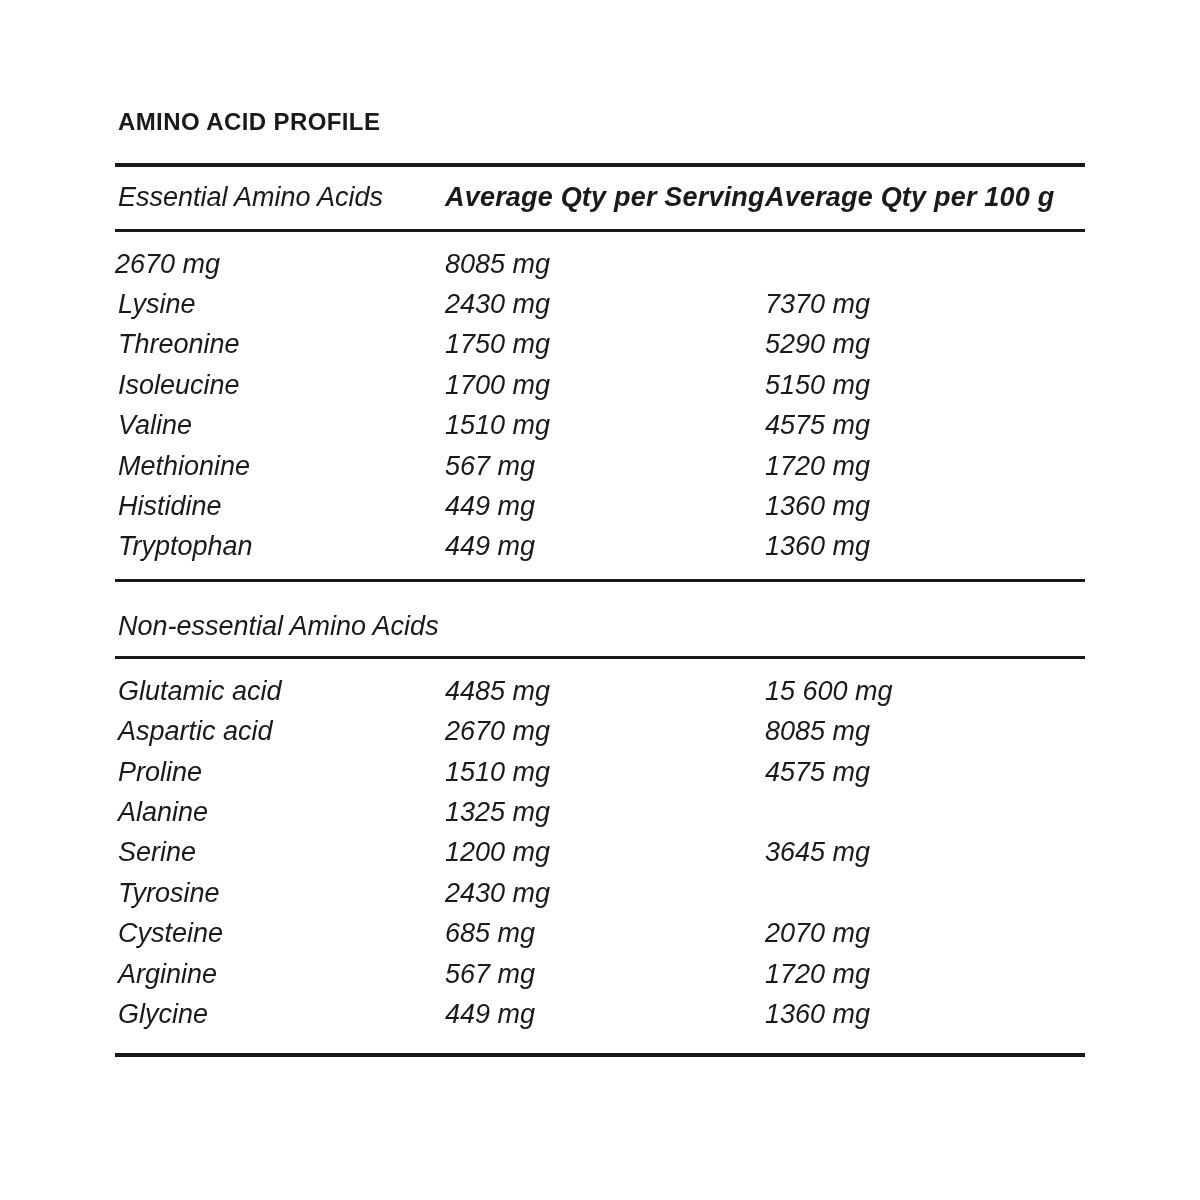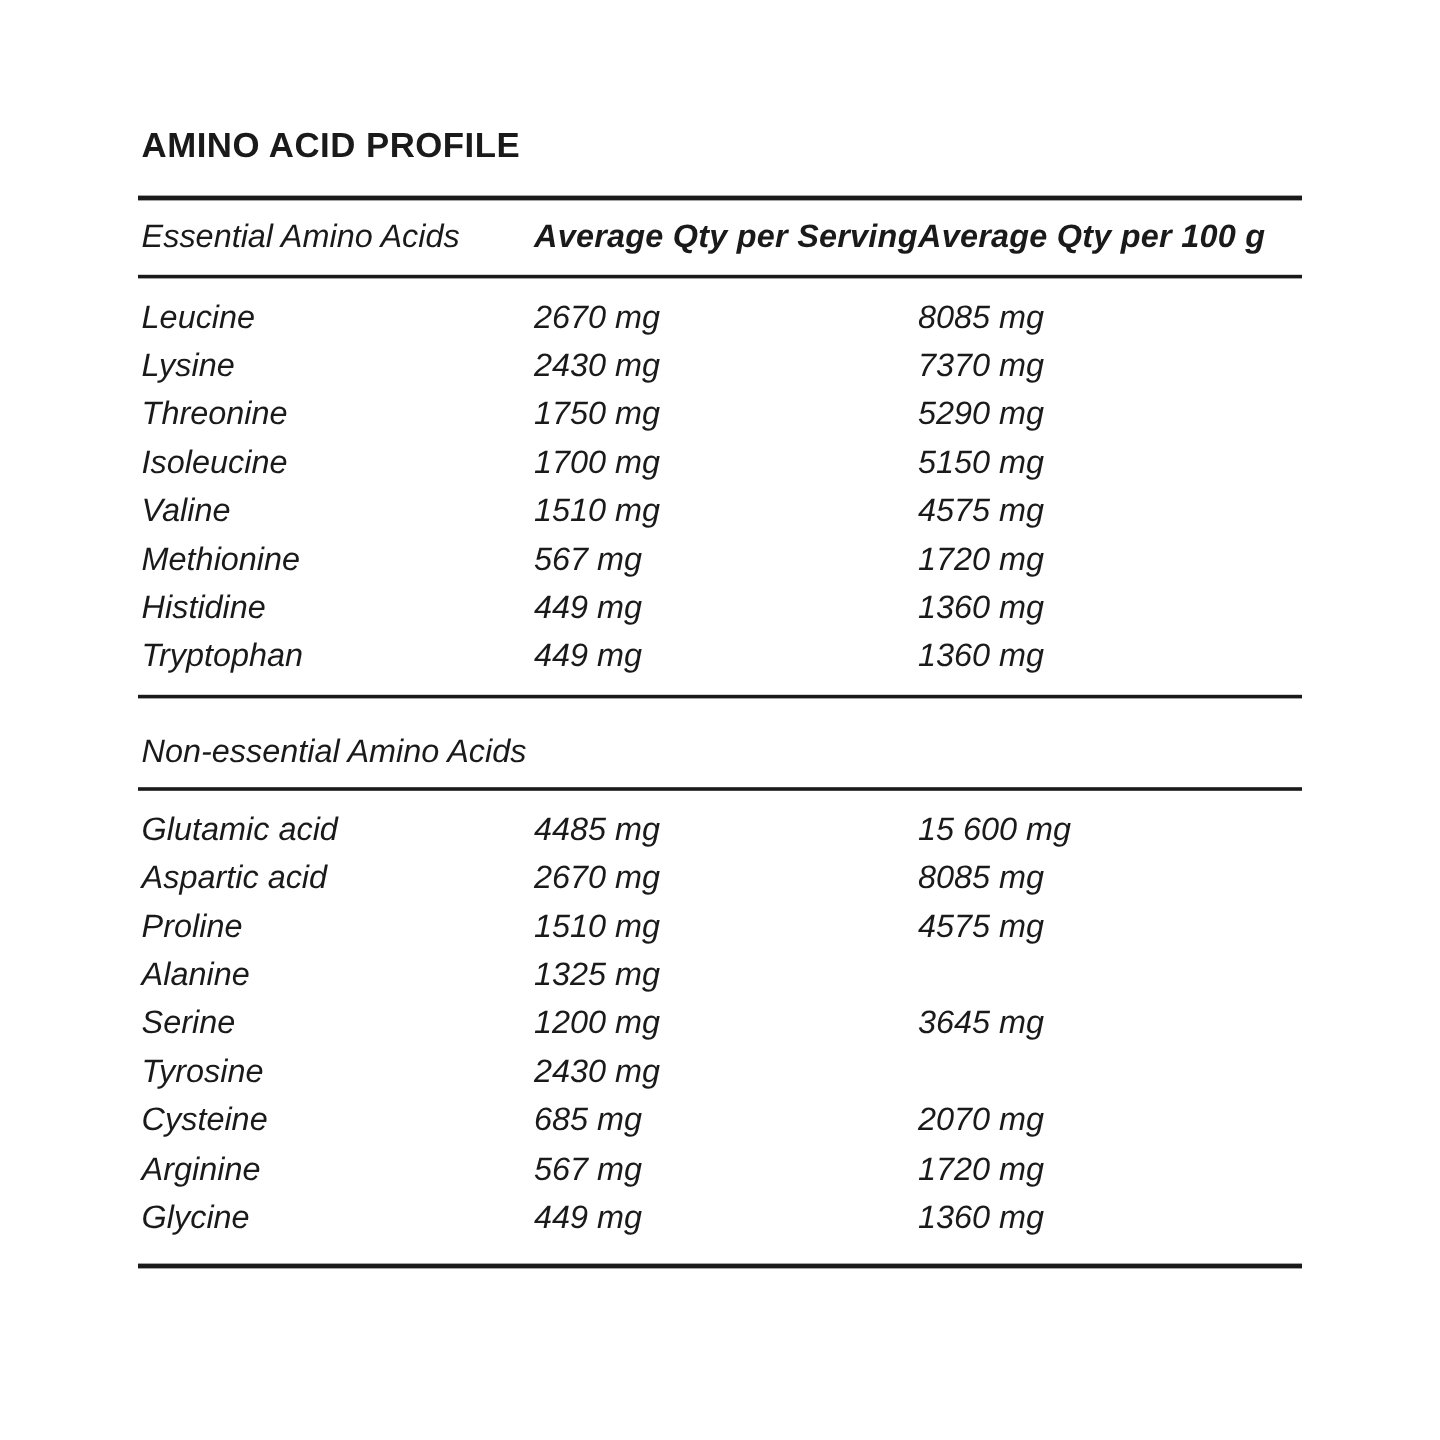--- a/index.html
+++ b/index.html
@@ -14,21 +14,21 @@
     color: #1a1a1a;
     -webkit-font-smoothing: antialiased;
   }
   .doc {
     width: 970px;
     margin-left: 115px;
     padding-top: 102px;
   }
   .title {
     margin: 0 0 0 3px;
-    font-size: 29px;
+    font-size: 24px;
     line-height: 40px;
     font-weight: 700;
     letter-spacing: 0.4px;
   }
   .rule {
     border: none;
     border-top: 3px solid #1a1a1a;
     margin: 0;
   }
   .rule-thick {
@@ -81,21 +81,20 @@
     <div class="col-label">Essential Amino Acids</div>
     <div class="col-num">Average Qty per Serving</div>
     <div class="col-num">Average Qty per 100 g</div>
   </div>
 
   <hr class="rule">
 
   <div class="rows">
 
       <div class="grid-row data-row">
-        <div class="col-label">Leucine</div>
         <div class="col-num">2670 mg</div>
         <div class="col-num">8085 mg</div>
       </div>
 
       <div class="grid-row data-row">
         <div class="col-label">Lysine</div>
         <div class="col-num">2430 mg</div>
         <div class="col-num">7370 mg</div>
       </div>
 

